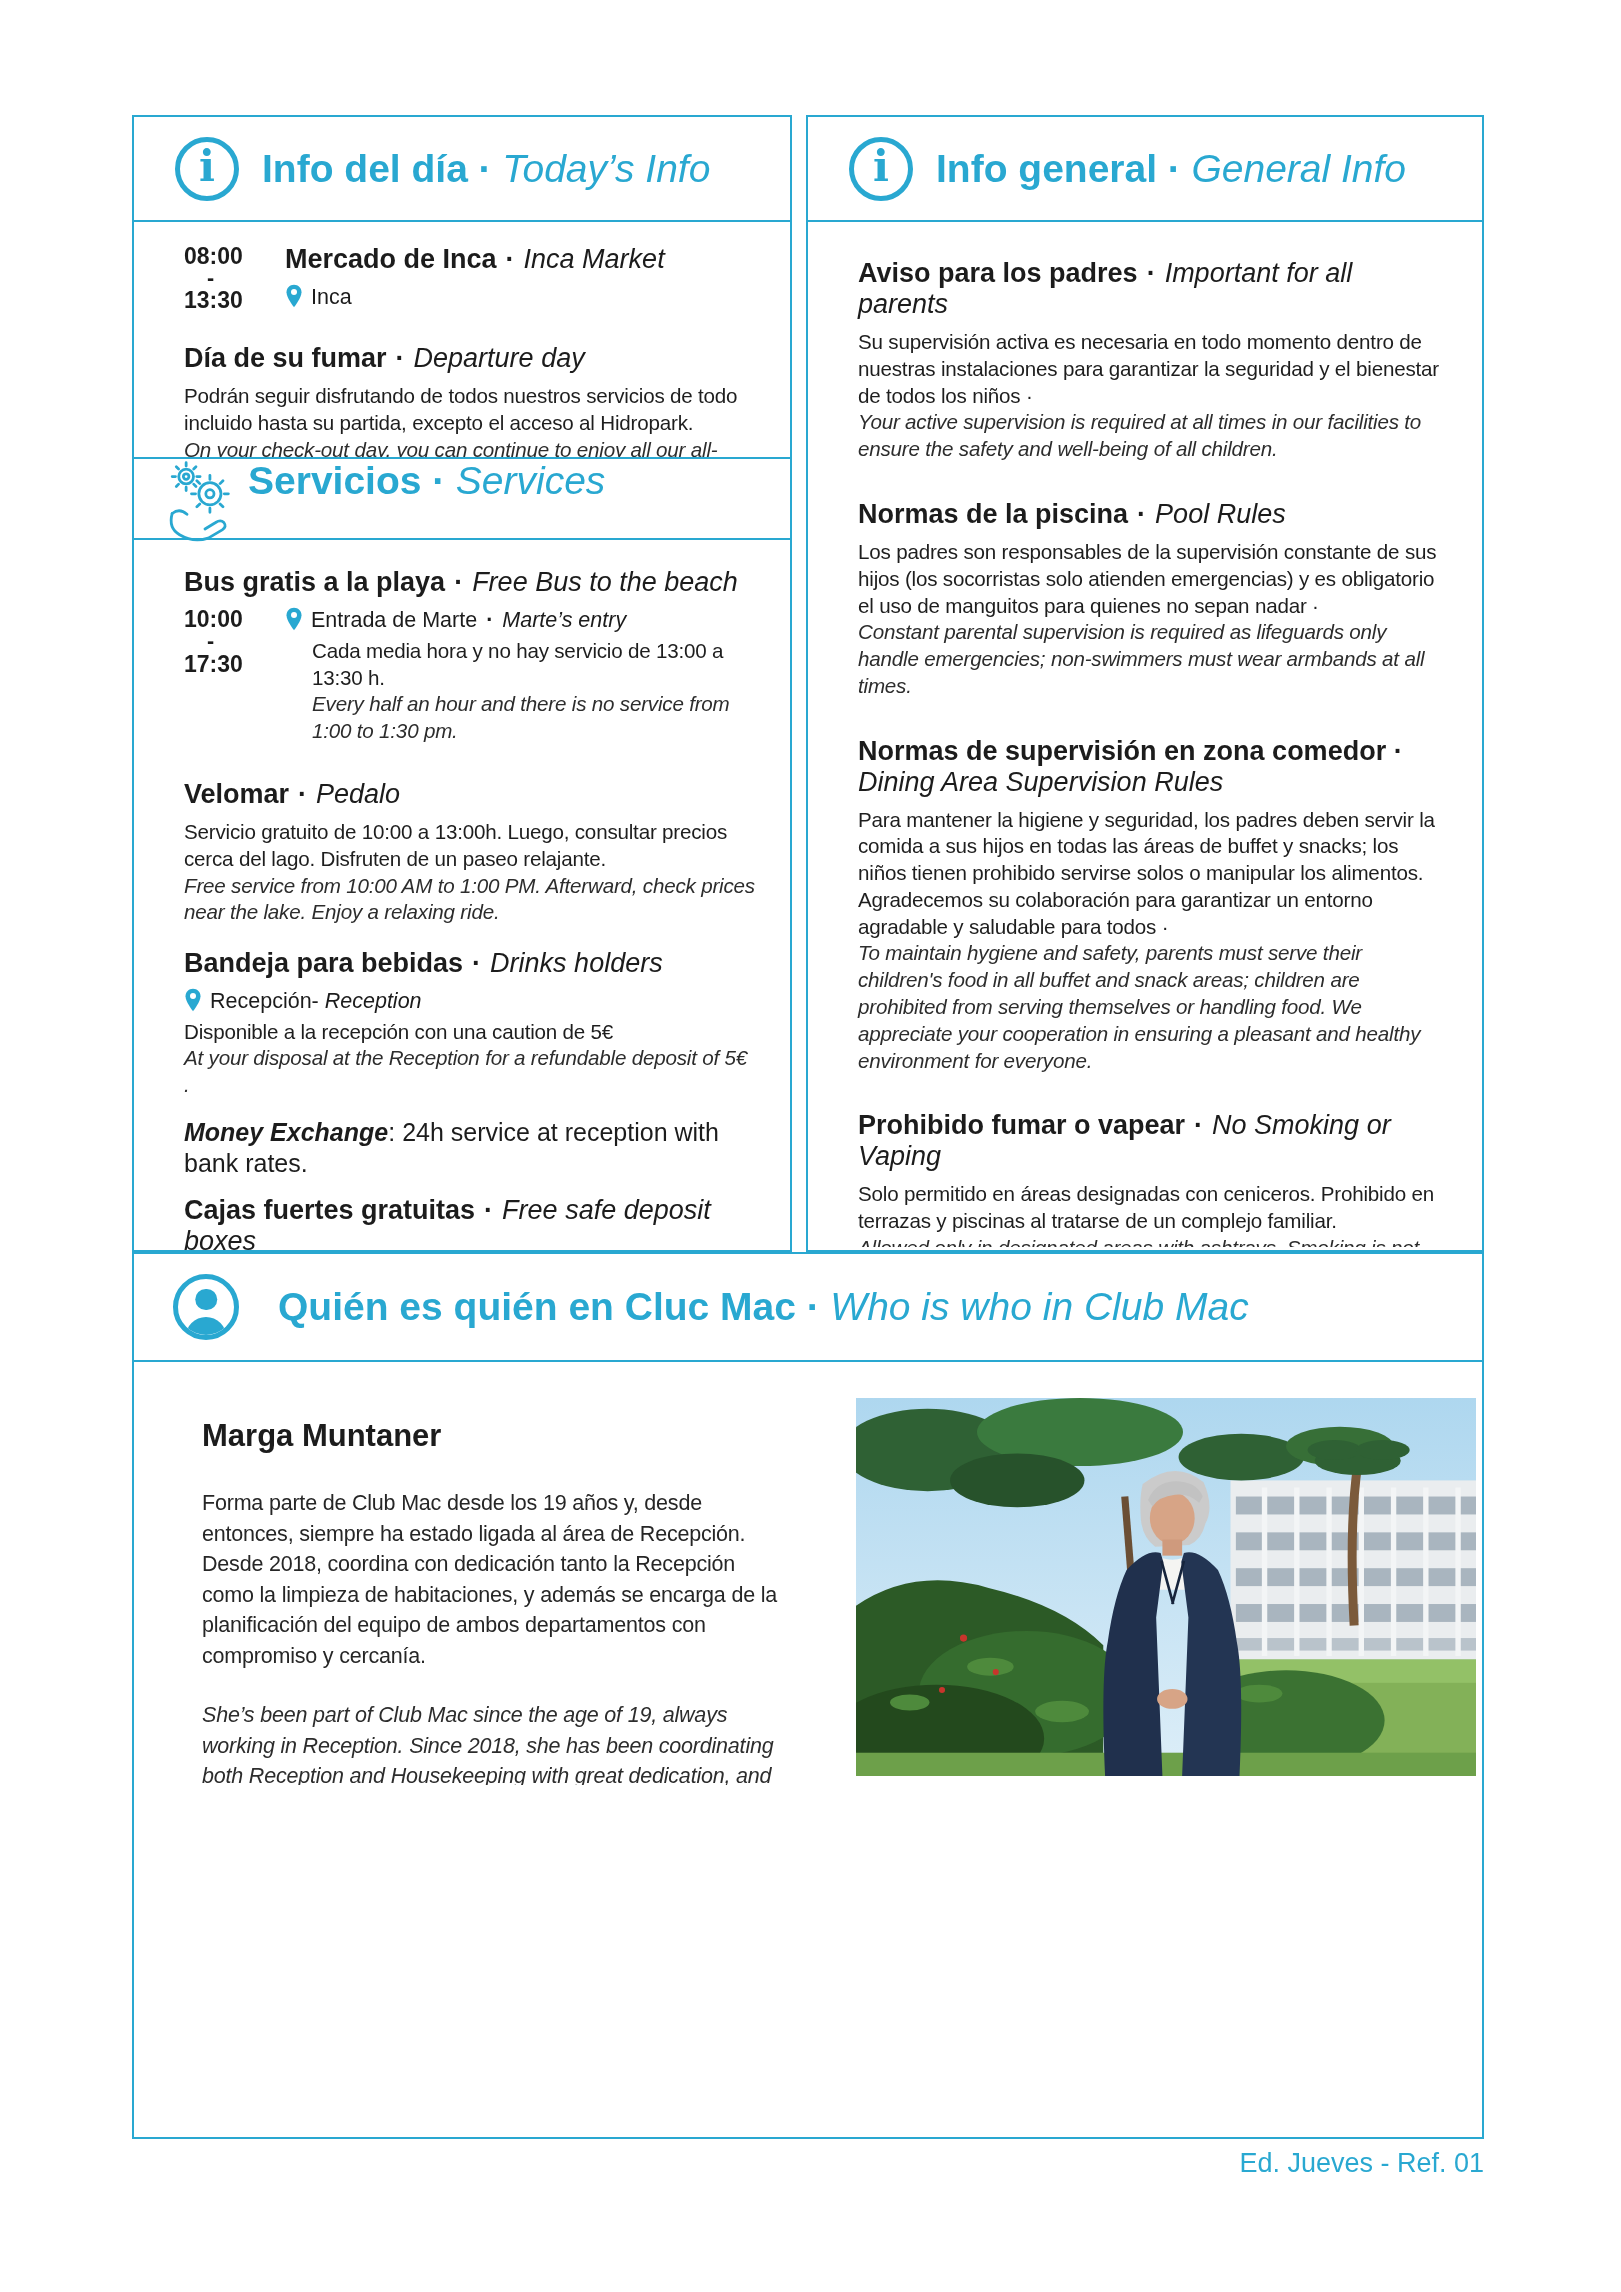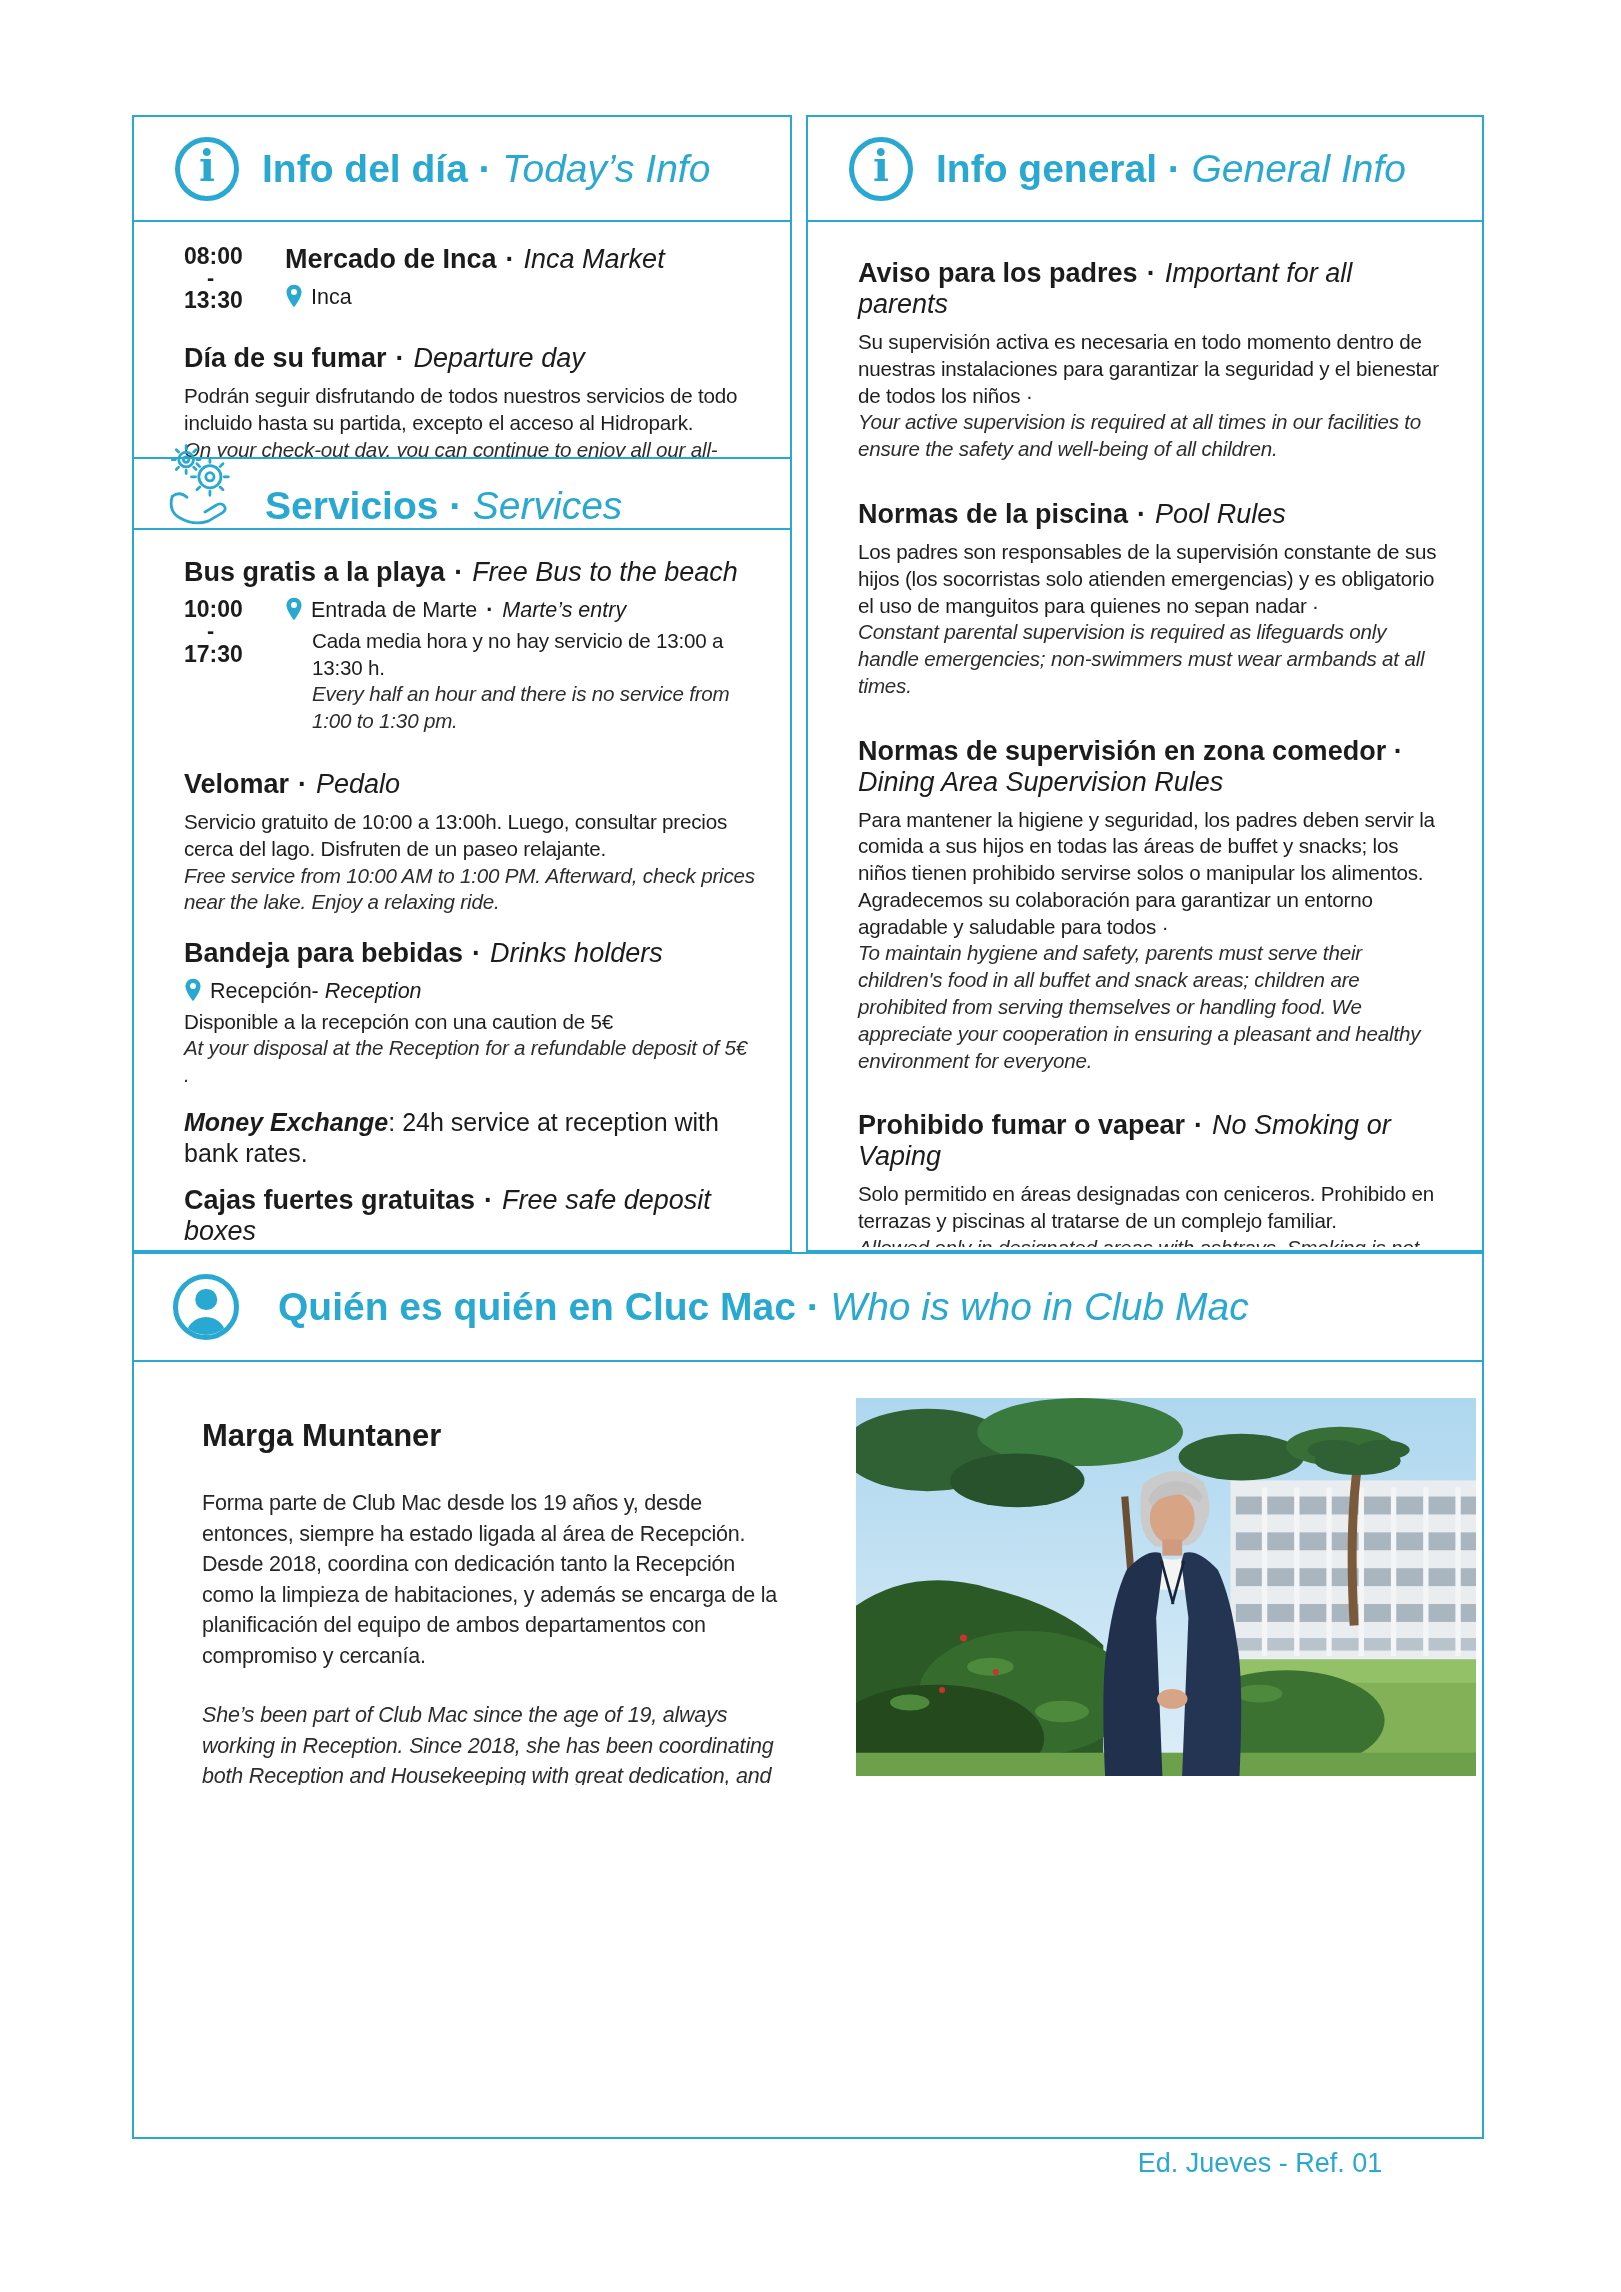--- a/index.html
+++ b/index.html
@@ -45,37 +45,37 @@
   .locline{font-size:21.5px;margin-top:5.4px}
   .loc-en{font-style:italic}
   .stopline{font-size:21.5px;margin-bottom:5.4px}
   .busnotes{padding-left:27px}
   .blk{margin-top:30px}
   .blk-sm{margin-top:19.7px}
   .moneyline{font-size:25px;line-height:1.25}
   .moneyline .lbl{font-weight:bold;font-style:italic}
   .rblock{margin-bottom:36px}
   
-  .serv-band{height:73px;border-top:2.7px solid var(--teal);border-bottom:2.7px solid var(--teal);
-    display:flex;align-items:flex-end;gap:19px;padding-left:30px;flex:0 0 auto}
+  .serv-band{height:83px;border-top:2.7px solid var(--teal);border-bottom:2.7px solid var(--teal);
+    display:flex;align-items:flex-start;gap:2px;padding-left:30px;flex:0 0 auto}
   .svg-teal{stroke:var(--teal);fill:none;stroke-width:3.4;stroke-linecap:round;stroke-linejoin:round}
   
   .section-lower{position:absolute;left:132px;top:1252px;width:1352px;height:887px}
   .who-band{height:108px;border-bottom:2.7px solid var(--teal);display:flex;align-items:center;gap:39px;padding-left:39px}
   .icon-person{width:66px;height:66px;border:5.4px solid var(--teal);border-radius:50%;position:relative;overflow:hidden;background:#fff;flex:0 0 auto}
   .icon-person .head{position:absolute;top:9.9px;left:50%;transform:translateX(-50%);width:21.5px;height:21.5px;border-radius:50%;background:var(--teal)}
   .icon-person .shoulders{position:absolute;bottom:-7.2px;left:50%;transform:translateX(-50%);width:41px;height:25px;border-radius:20.6px 20.6px 0 0;background:var(--teal)}
   .marga-area{position:relative;height:423px;overflow:hidden}
   .marga-text{position:absolute;left:68px;top:56px;width:588px}
   .marga-name{font-size:31px;font-weight:bold;margin-bottom:34px}
   .bio-es{font-size:21.5px;line-height:1.42;letter-spacing:-0.2px;color:#262626;margin-bottom:29px}
   .bio-en{font-size:21.5px;line-height:1.42;letter-spacing:-0.2px;color:#2d2d2d;font-style:italic}
   .marga-photo{position:absolute;left:722px;top:36px;width:620px;height:378px;overflow:hidden}
   .marga-photo svg{width:100%;height:100%;display:block}
-  .footer{position:absolute;left:1036px;top:2148px;width:448px;text-align:center;font-size:27px;color:var(--teal)}
+  .footer{position:absolute;left:1036px;top:2148px;width:448px;text-align:right;font-size:27px;color:var(--teal)}
 </style>
 </head>
 <body>
 
 <div class="box-left tealborder">
   <div class="band band-h">
     <div class="icon-info">
         <span class="info-i">i</span>
       </div>
     <div class="band-title">

